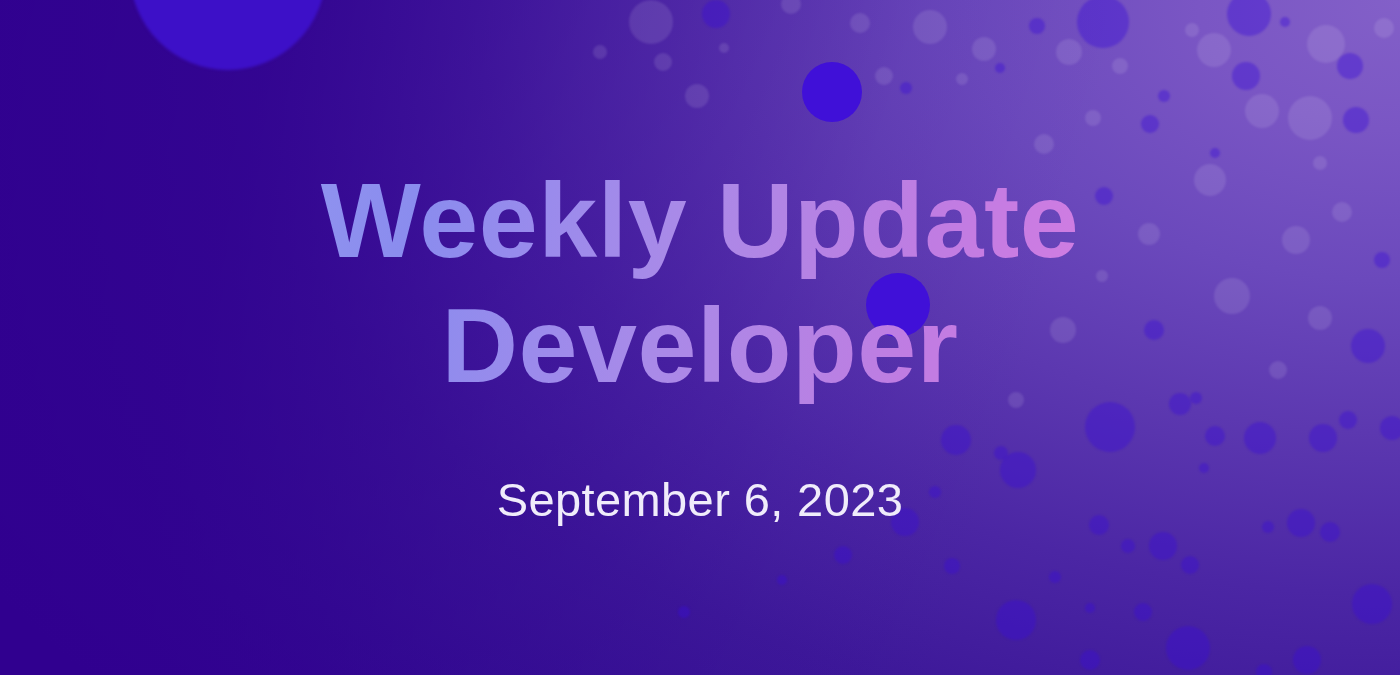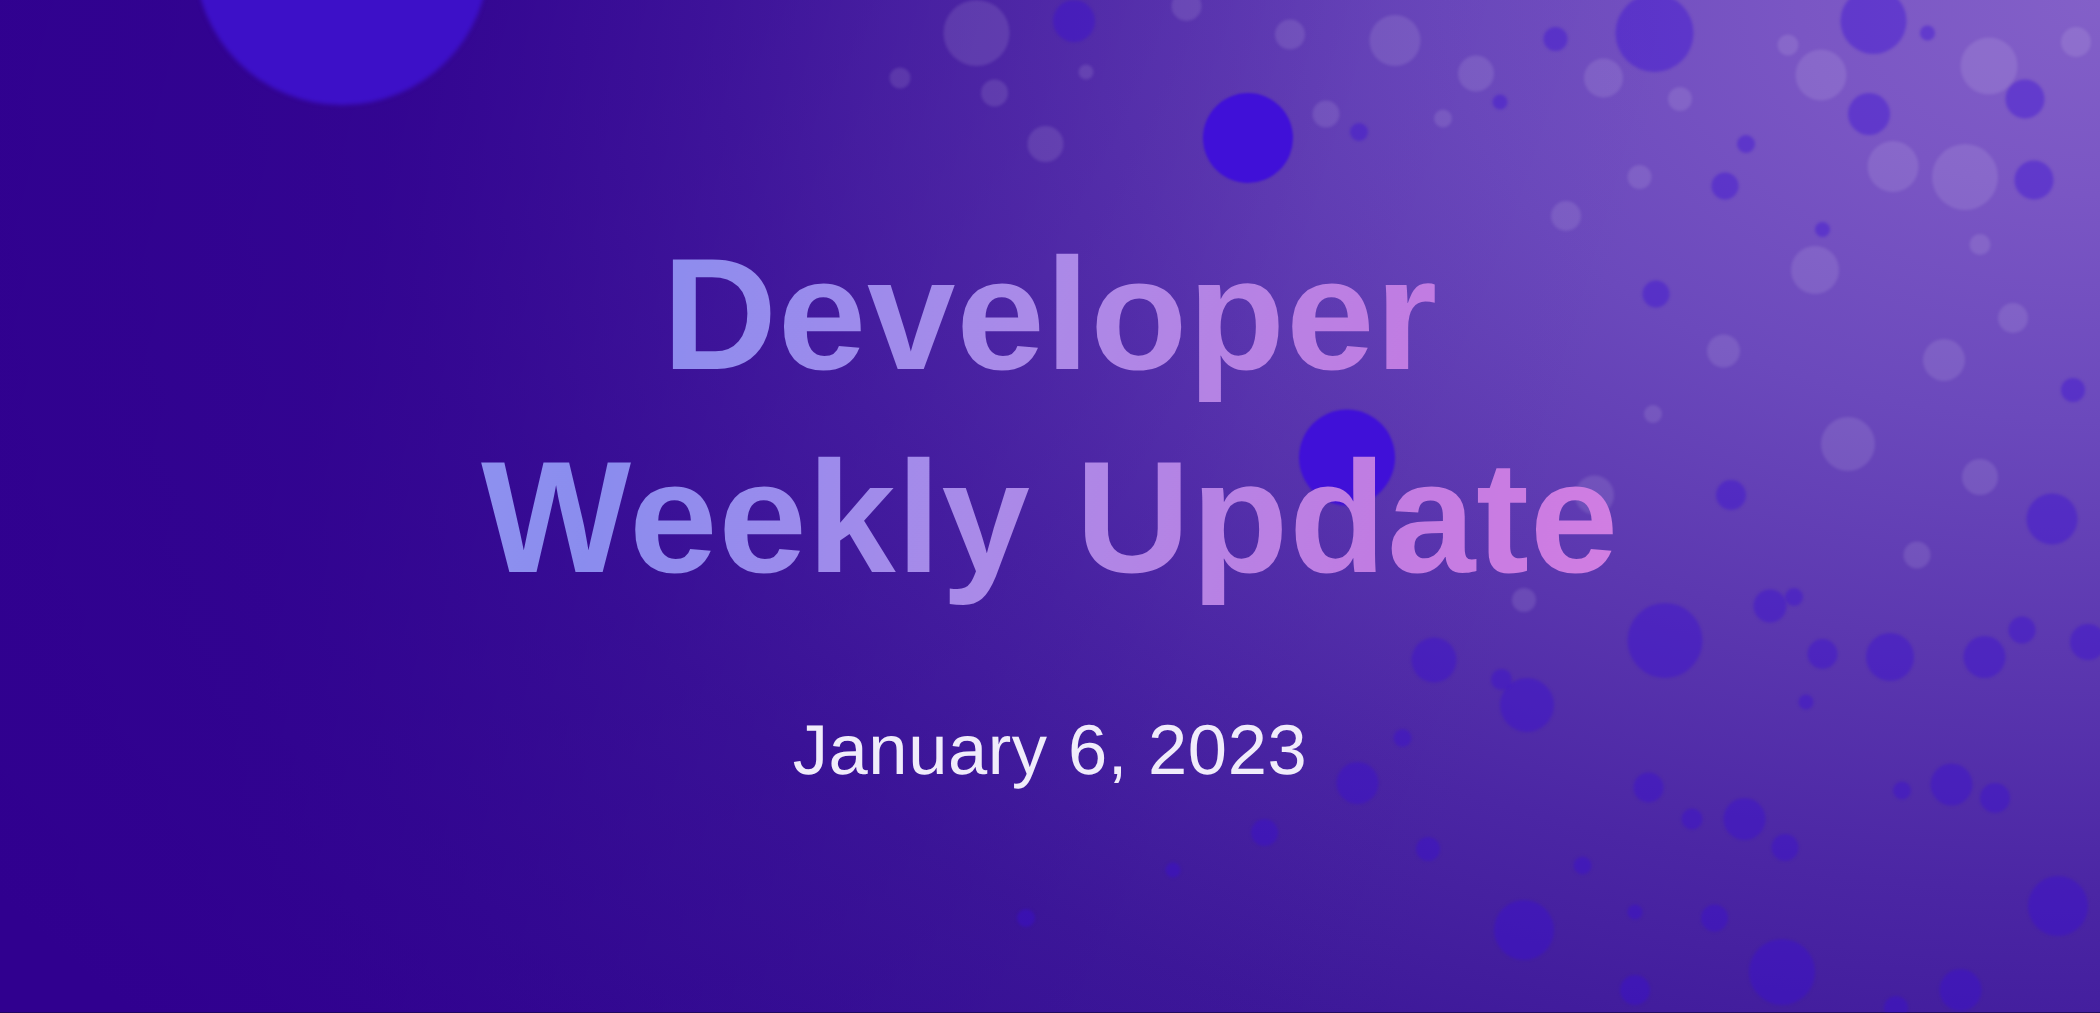--- a/index.html
+++ b/index.html
@@ -183,19 +183,19 @@
       <span class="b" style="left: 994px; top: 446px; width: 14px; height: 14px; background: rgba(58, 12, 214, 0.4); filter: blur(1.2px);"></span>
       <span class="b" style="left: 929px; top: 486px; width: 12px; height: 12px; background: rgba(58, 12, 214, 0.4); filter: blur(1.2px);"></span>
       <span class="b" style="left: 891px; top: 508px; width: 28px; height: 28px; background: rgba(58, 12, 214, 0.4); filter: blur(1.2px);"></span>
       <span class="b" style="left: 834px; top: 546px; width: 18px; height: 18px; background: rgba(58, 12, 214, 0.4); filter: blur(1.2px);"></span>
       <span class="b" style="left: 777px; top: 575px; width: 10px; height: 10px; background: rgba(58, 12, 214, 0.4); filter: blur(1.2px);"></span>
       <span class="b" style="left: 678px; top: 606px; width: 12px; height: 12px; background: rgba(58, 12, 214, 0.4); filter: blur(1.2px);"></span>
     </div>
 
   <div id="content">
     <h1 id="title">
+      <span class="line line2">Weekly Update</span>
       <span class="line line1">Developer</span>
-      <span class="line line2">Weekly Update</span>
     </h1>
-    <p id="date">January 6, 2023</p>
+    <p id="date">September 6, 2023</p>
   </div>
 
 </div>
 
 </body></html>

